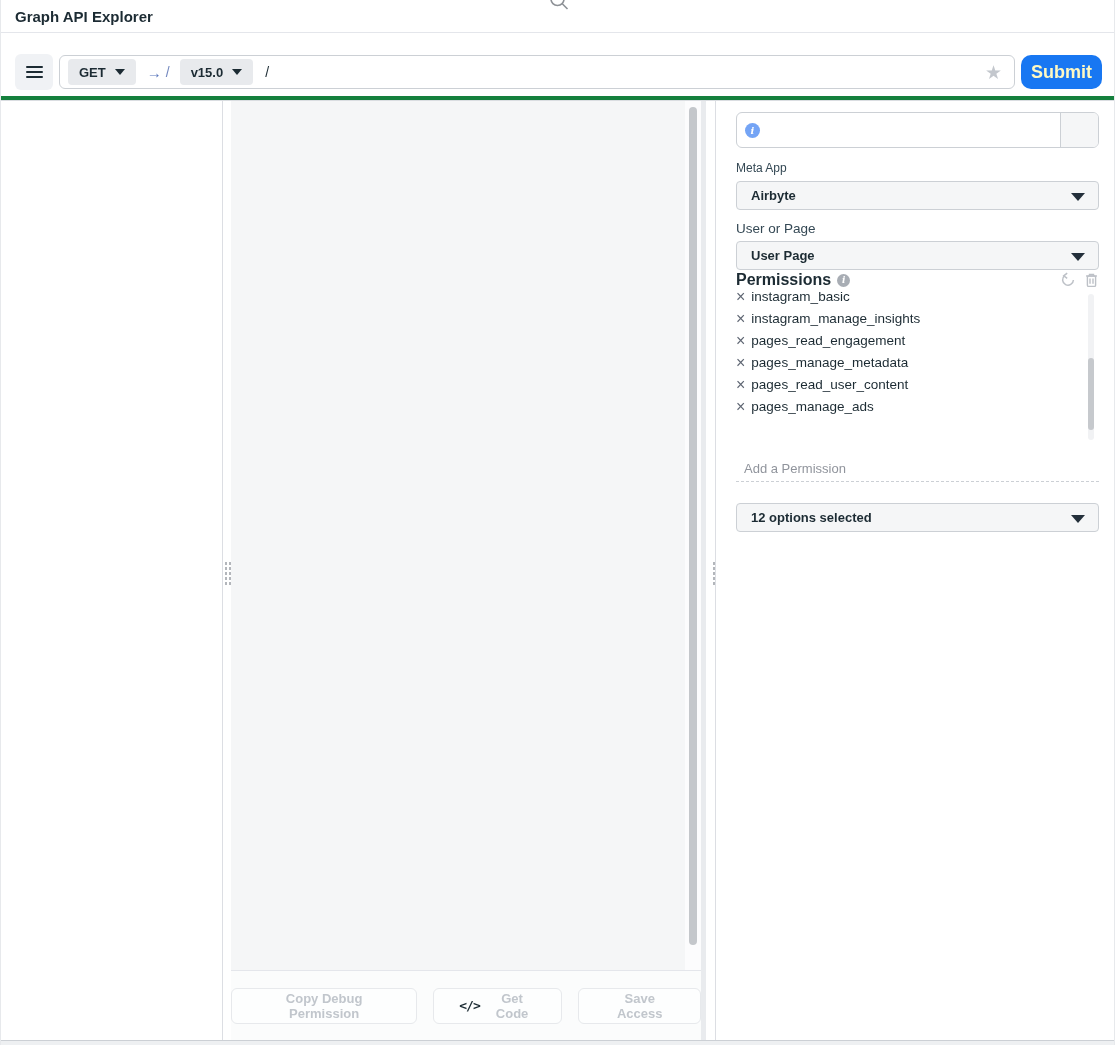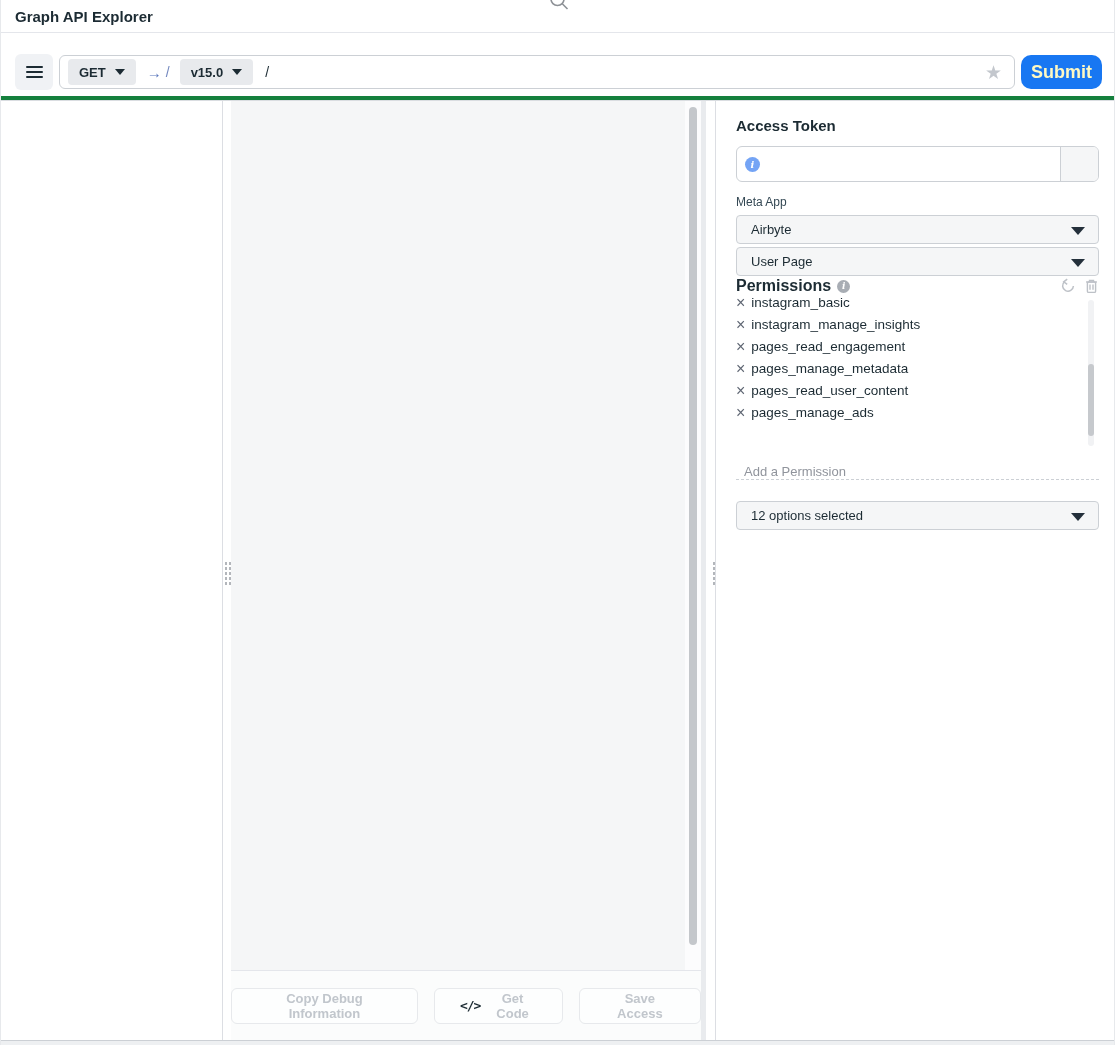--- a/index.html
+++ b/index.html
@@ -69,38 +69,38 @@
               font-weight:700; display:inline-flex; align-items:center; justify-content:center; flex:none;
               font-family:"DejaVu Serif", serif; font-style:italic; }
   .tok-input { flex:1; border:none; outline:none; font-size:13px; margin-left:8px; min-width:0; background:transparent; }
   .copy-btn { width:38px; border:none; border-left:1px solid #ccd0d5; background:#f5f6f7; display:flex;
               align-items:center; justify-content:center; cursor:pointer; }
   .gen-btn { margin-top:5px; width:100%; height:34px; background:#1877f2; border:none; border-radius:6px;
              color:#fff; font-weight:700; font-size:13px; cursor:pointer; font-family:inherit; }
   .fld-label { margin-top:13px; font-size:12px; color:#344854; height:17px; }
   .fld-label2 { margin-top:11px; font-size:13.5px; color:#344854; height:17px; }
   .sel { margin-top:3px; height:29px; background:#f5f6f7; border:1px solid #ccd0d5; border-radius:4px;
-         display:flex; align-items:center; padding:0 14px; font-size:13px; font-weight:400; color:#1c2b33;
+         display:flex; align-items:center; padding:0 14px; font-size:13px; font-weight:700; color:#1c2b33;
          cursor:pointer; position:relative; width:100%; font-family:inherit; text-align:left; }
   .caret { position:absolute; right:13px; top:50%; margin-top:-3px; width:0; height:0;
            border-left:7px solid transparent; border-right:7px solid transparent; border-top:8px solid #24303b; }
   .perm-head { height:20px; display:flex; align-items:center; }
   .perm-title { font-size:16px; font-weight:700; color:#1c2b33; }
   .info-dot-gray { width:13px; height:13px; border-radius:50%; background:#a8adb4; color:#fff; font-size:9px;
                    font-weight:700; display:inline-flex; align-items:center; justify-content:center;
                    margin-left:6px; font-family:"DejaVu Serif", serif; font-style:italic; }
   .perm-actions { margin-left:auto; display:flex; gap:8px; align-items:center; }
   .icon-btn { background:none; border:none; padding:0; cursor:pointer; line-height:0; }
   .perm-list { margin-top:2px; height:150px; overflow:hidden; position:relative; }
   .perm-list ul { list-style:none; margin-top:-6px; }
   .perm-list li { height:22px; line-height:22px; font-size:13.5px; color:#1c2b33; display:flex; align-items:center; }
   .perm-x { color:#5f6673; font-size:16px; margin-right:6px; cursor:pointer; line-height:1; }
   .plist-track { position:absolute; right:5px; top:2px; width:6px; height:146px; background:#f1f2f4; border-radius:3px; }
   .plist-thumb { position:absolute; right:5px; top:66px; width:6px; height:72px; background:#c6c9cd; border-radius:3px; cursor:pointer; }
-  .add-perm { margin-top:6px; height:26px; border-bottom:1px dashed #ccd0d5; display:flex; align-items:flex-end; }
+  .add-perm { margin-top:14px; height:26px; border-bottom:1px dashed #ccd0d5; display:flex; align-items:center; }
   .add-perm input { border:none; outline:none; background:transparent; font-size:13px; color:#1c2b33;
                     padding-left:8px; width:100%; font-family:inherit; }
   .add-perm input::placeholder { color:#90949c; opacity:1; }
   .sel-last { margin-top:21px; }
   .bottom-strip { position:absolute; left:0; right:0; bottom:0; height:5px; background:#eef0f2; border-top:1px solid #ccd0d5; }
   svg { display:block; }
 </style>
 </head>
 <body>
 
@@ -144,35 +144,34 @@
     <div class="sidebar"></div>
     <div class="drag-dots h1"></div>
 
     <div class="center">
       <div class="center-body">
         <div class="center-gutter"></div>
         <div class="center-thumb"></div>
       </div>
       <div class="center-edge"></div>
       <div class="center-footer">
-        <button class="ftr-btn">Copy Debug Information</button>
+        <button class="ftr-btn">Copy Debug Permission</button>
         <button class="ftr-btn">
           <span class="code-glyph">&lt;/&gt;</span>
           <span>Get Code</span>
         </button>
         <button class="ftr-btn">Save Access</button>
       </div>
     </div>
 
     <div class="vline2"></div>
     <div class="drag-dots h2"></div>
 
     <div class="rpanel">
 
-      <div class="rp-h3">Access Token</div>
 
       <div class="tok-row">
         <div class="tok-input-wrap">
           <span class="info-dot">i</span>
           <input class="tok-input" type="text" value="" style="">
         </div>
         <button class="copy-btn">
           <svg width="18" height="18" viewBox="0 0 18 18" fill="#f5f6f7" stroke="#1c2b33" stroke-width="1.4">
             </svg>
             <span></span>
@@ -182,20 +181,21 @@
         </button>
       </div>
 
 
       <div class="fld-label">Meta App</div>
       <button class="sel">
         <span>Airbyte</span>
         <span class="caret"></span>
       </button>
 
+      <div class="fld-label2">User or Page</div>
       <button class="sel">
         <span>User Page</span>
         <span class="caret"></span>
       </button>
 
       <div class="perm-head">
         <span class="perm-title">Permissions</span>
         <span class="info-dot-gray">i</span>
         <span class="perm-actions">
           <button class="icon-btn">

